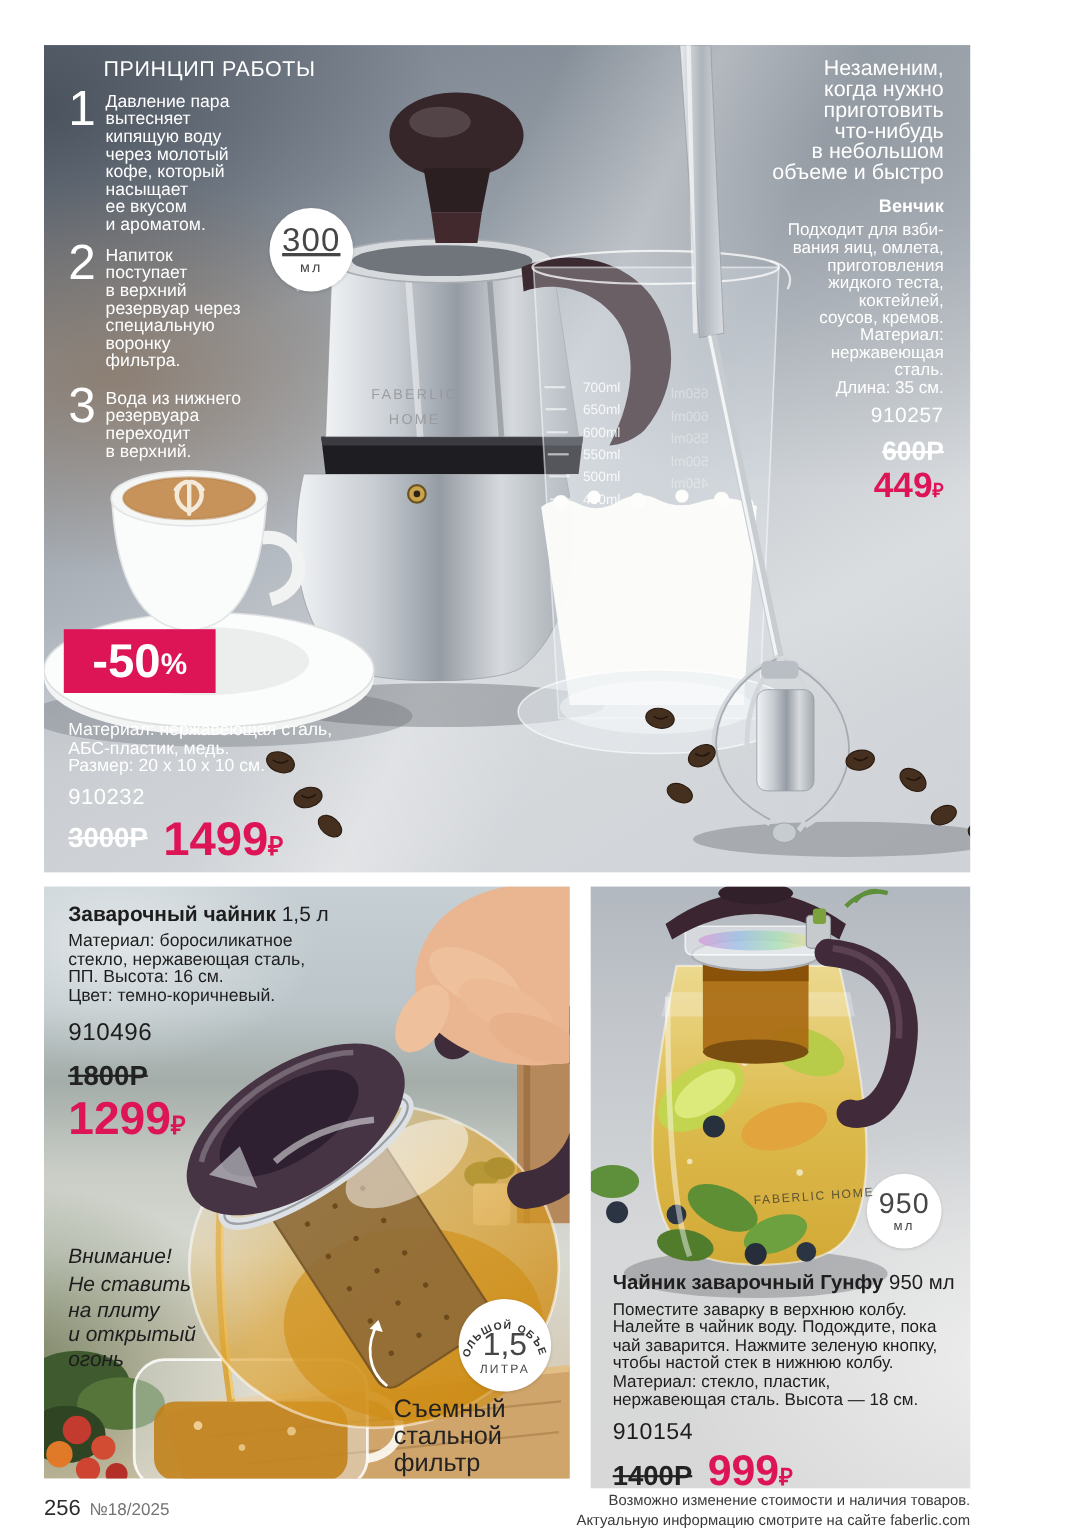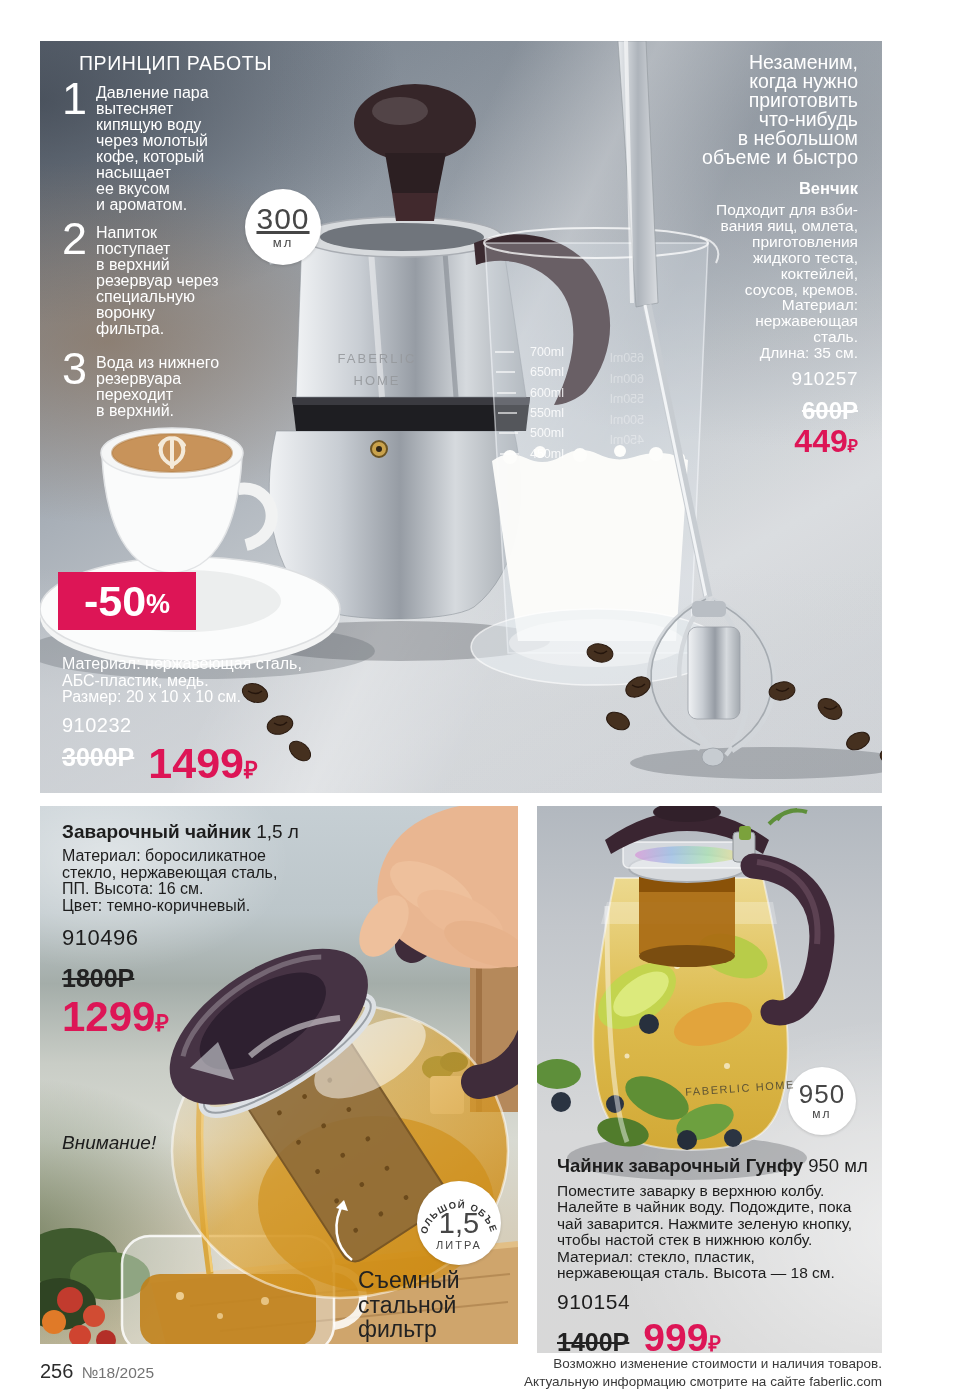--- a/index.html
+++ b/index.html
@@ -15,21 +15,21 @@
       radial-gradient(420px 260px at 8% 40%, rgba(134,103,74,.55), rgba(134,103,74,0) 70%),
       radial-gradient(520px 320px at 0% 8%, rgba(54,61,72,.65), rgba(54,61,72,0) 70%),
       radial-gradient(700px 420px at 88% 12%, rgba(116,124,134,.5), rgba(116,124,134,0) 75%),
       linear-gradient(150deg,#6a7480 0%,#8b949e 22%,#a9b0b8 40%,#c5cacf 58%,#d9dcdf 74%,#c7cbd0 100%);}
   .hero::after{content:"";position:absolute;inset:0;pointer-events:none;
       background:linear-gradient(115deg, rgba(255,255,255,0) 40%, rgba(255,255,255,.34) 52%, rgba(255,255,255,.04) 63%),
                  linear-gradient(0deg, rgba(208,211,215,.65) 0 12%, rgba(208,211,215,0) 30%);}
   .hero svg{position:absolute;left:0;top:0;z-index:1;}
   .hero .txt{z-index:2;}
 
-  .principle-heading{left:39px;top:11px;font-size:19.5px;letter-spacing:.6px;}
+  .principle-heading{left:54px;top:11px;font-size:19.5px;letter-spacing:.6px;}
   .step{display:flex;}
   .step-num{width:34px;font-size:45px;line-height:.9;font-weight:400;flex:none;}
   .step-text{font-size:16px;line-height:16px;padding-top:6px;}
   .circle{background:#fff;border-radius:50%;display:flex;flex-direction:column;
           align-items:center;justify-content:center;color:#464646;box-shadow:0 1px 3px rgba(0,0,0,.15);}
   .badge300{left:205px;top:148px;width:76px;height:76px;}
   .badge300 .v{font-size:30px;line-height:1;letter-spacing:1px;text-decoration:underline;}
   .badge300 .u{font-size:13px;letter-spacing:2px;margin-top:1px;}
 
   .rightcol{left:600px;top:12px;width:218px;text-align:right;}
@@ -45,21 +45,21 @@
 
   .discount{left:18px;top:531px;width:138px;height:58px;display:flex;align-items:center;
             justify-content:center;color:#fff;font-weight:bold;font-size:43px;line-height:1;}
   .discount .pct{font-size:27px;margin-top:6px;}
 
   .cm-block{left:22px;top:611px;width:330px;}
   .cm-title{font-size:19px;}
   .cm-title b{font-weight:bold;}
   .cm-desc{font-size:16px;line-height:16.5px;margin-top:4px;}
   .cm-sku{font-size:20px;margin-top:8px;letter-spacing:.5px;}
-  .cm-prices{display:flex;align-items:flex-start;gap:14px;margin-top:6px;}
+  .cm-prices{display:flex;align-items:center;gap:14px;margin-top:6px;}
   .cm-prices .pold{font-size:25px;}
   .cm-prices .pnew{font-size:43px;}
 
   
   .panelL{left:40px;top:806px;width:478px;height:538px;overflow:hidden;color:#1d1d1d;
     background:
       radial-gradient(260px 160px at 14% 10%, rgba(255,255,255,.5), transparent 70%),
       radial-gradient(300px 220px at -4% 80%, rgba(54,78,38,.55), transparent 72%),
       linear-gradient(180deg,#c6cfd4 0%,#bcc6ca 20%,#a4ada9 33%,#c9cdc6 48%,#d8dad2 62%,#d6cfbd 78%,#d2c6ab 100%);}
   .panelL svg{position:absolute;left:0;top:0;z-index:1;}
@@ -426,20 +426,24 @@
 стекло, нержавеющая сталь,
 ПП. Высота: 16 см.
 Цвет: темно-коричневый.</div>
       <div class="lt-sku">910496</div>
       <div class="pold lt-old">1800Р</div>
       <div class="pnew lt-new" style="color:#dd1556;"><span>1299</span><span class="cur">₽</span></div>
     </div>
 
     <div class="abs txt warning">
       <div class="warn-title">Внимание!</div>
+      <div class="warn-text pre">Не ставить
+на плиту
+и открытый
+огонь</div>
     </div>
 
     <div class="abs txt circle badge15">
       <svg viewBox="0 0 84 84">
         <defs>
             <path id="arcTop" d="M 10,52 A 33,33 0 0 1 74,52"></path>
           </defs>
         <text font-size="9.5" font-weight="bold" letter-spacing="1.2" fill="#333">
           <textPath href="#arcTop" startOffset="50%" text-anchor="middle">БОЛЬШОЙ ОБЪЕМ</textPath>
         </text>

